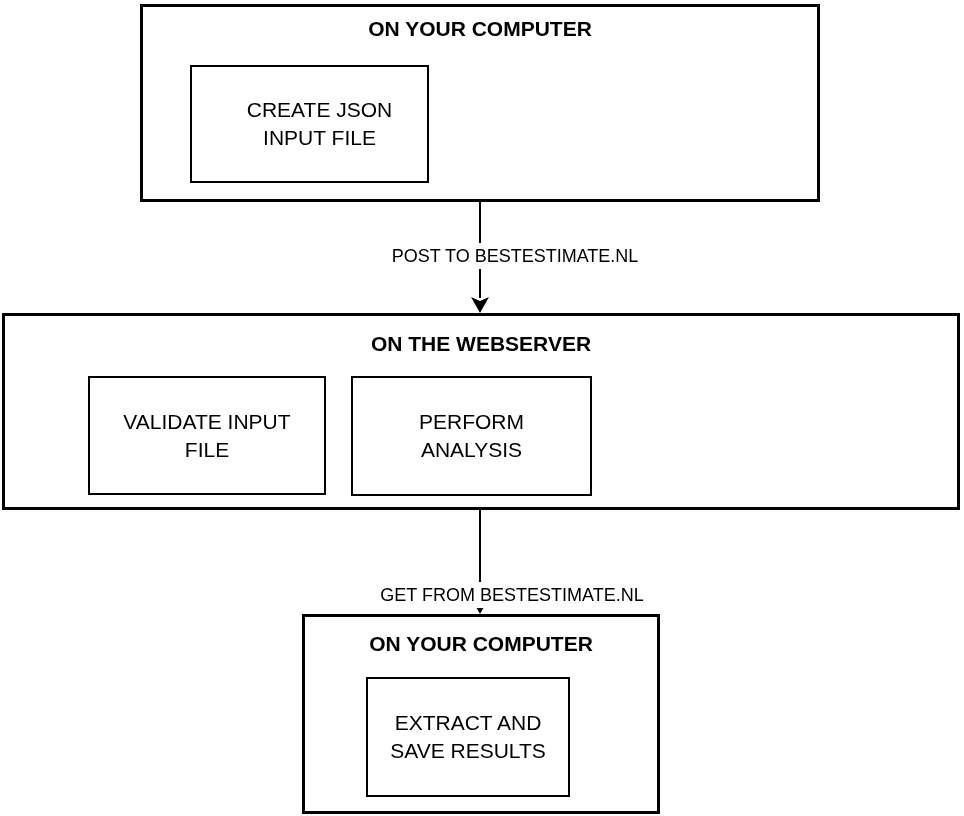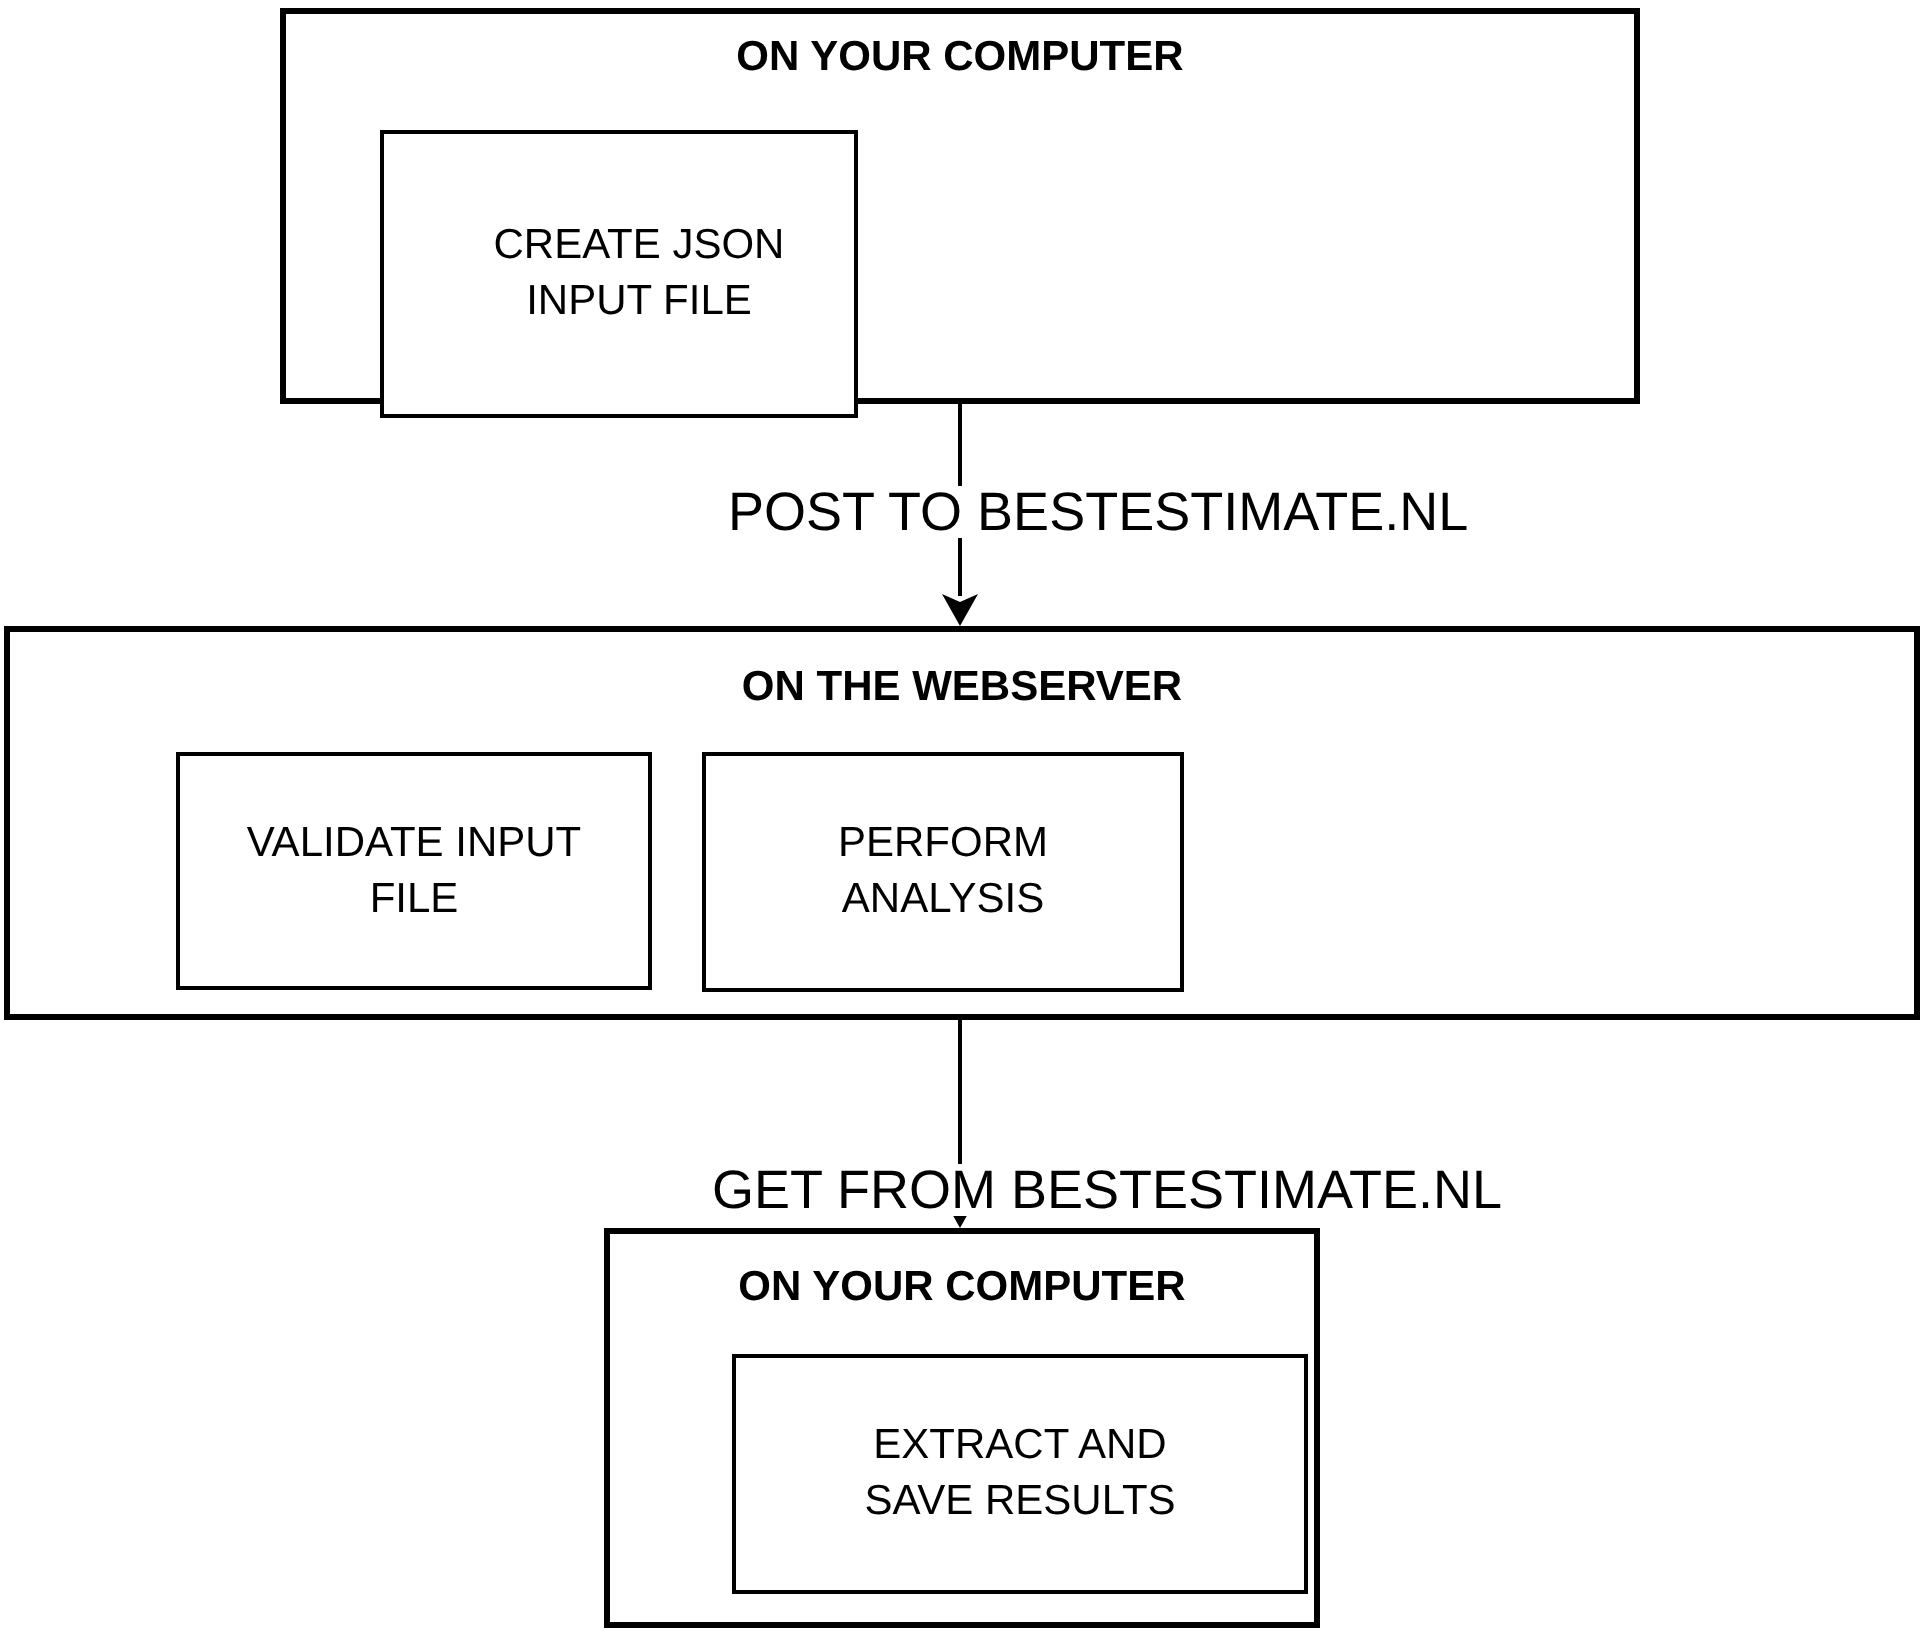--- a/index.html
+++ b/index.html
@@ -44,26 +44,26 @@
     background: #ffffff;
     display: flex;
     align-items: center;
     justify-content: center;
     text-align: center;
     font-size: 21px;
     line-height: 28px;
   }
   .step-label { white-space: pre-line; }
 
-  .step-create    { left: 47px;  top: 58px; width: 239px; height: 144px; padding-left: 20px; }
+  .step-create    { left: 47px;  top: 58px; width: 239px; height: 118px; padding-left: 20px; }
   .step-login     { left: 381px; top: 58px; width: 241px; height: 118px; }
   .step-validate  { left: 39px;  top: 60px; width: 238px; height: 119px; margin-left: 44px; }
   .step-perform   { left: 346px; top: 60px; width: 241px; height: 120px; }
   .step-visualize { left: 659px; top: 60px; width: 240px; height: 120px; }
-  .step-extract   { left: 61px;  top: 60px; width: 288px; height: 120px; }
+  .step-extract   { left: 61px;  top: 60px; width: 204px; height: 120px; }
 
   
   .vline {
     position: absolute;
     left: 479px;
     width: 2px;
     background: #000000;
   }
   .vline-post { top: 202px; height: 96px; }
   .vline-get  { top: 510px; height: 89px; }
@@ -75,21 +75,21 @@
     height: 16px;
     background: #000000;
     clip-path: polygon(50% 100%, 100% 0%, 50% 25%, 0% 0%);
   }
   .arrowhead-post { top: 297px; }
   .arrowhead-get  { top: 598px; }
 
   
   .edge-label {
     position: absolute;
-    font-size: 27px;
+    font-size: 18px;
     line-height: 24px;
     background: #ffffff;
     text-align: center;
     white-space: nowrap;
     padding: 1px 0;
   }
   .edge-label-post { left: 364px; width: 302px; top: 243px; }
   .edge-label-get  { left: 356px; width: 312px; top: 582px; }
 </style>
 </head>

